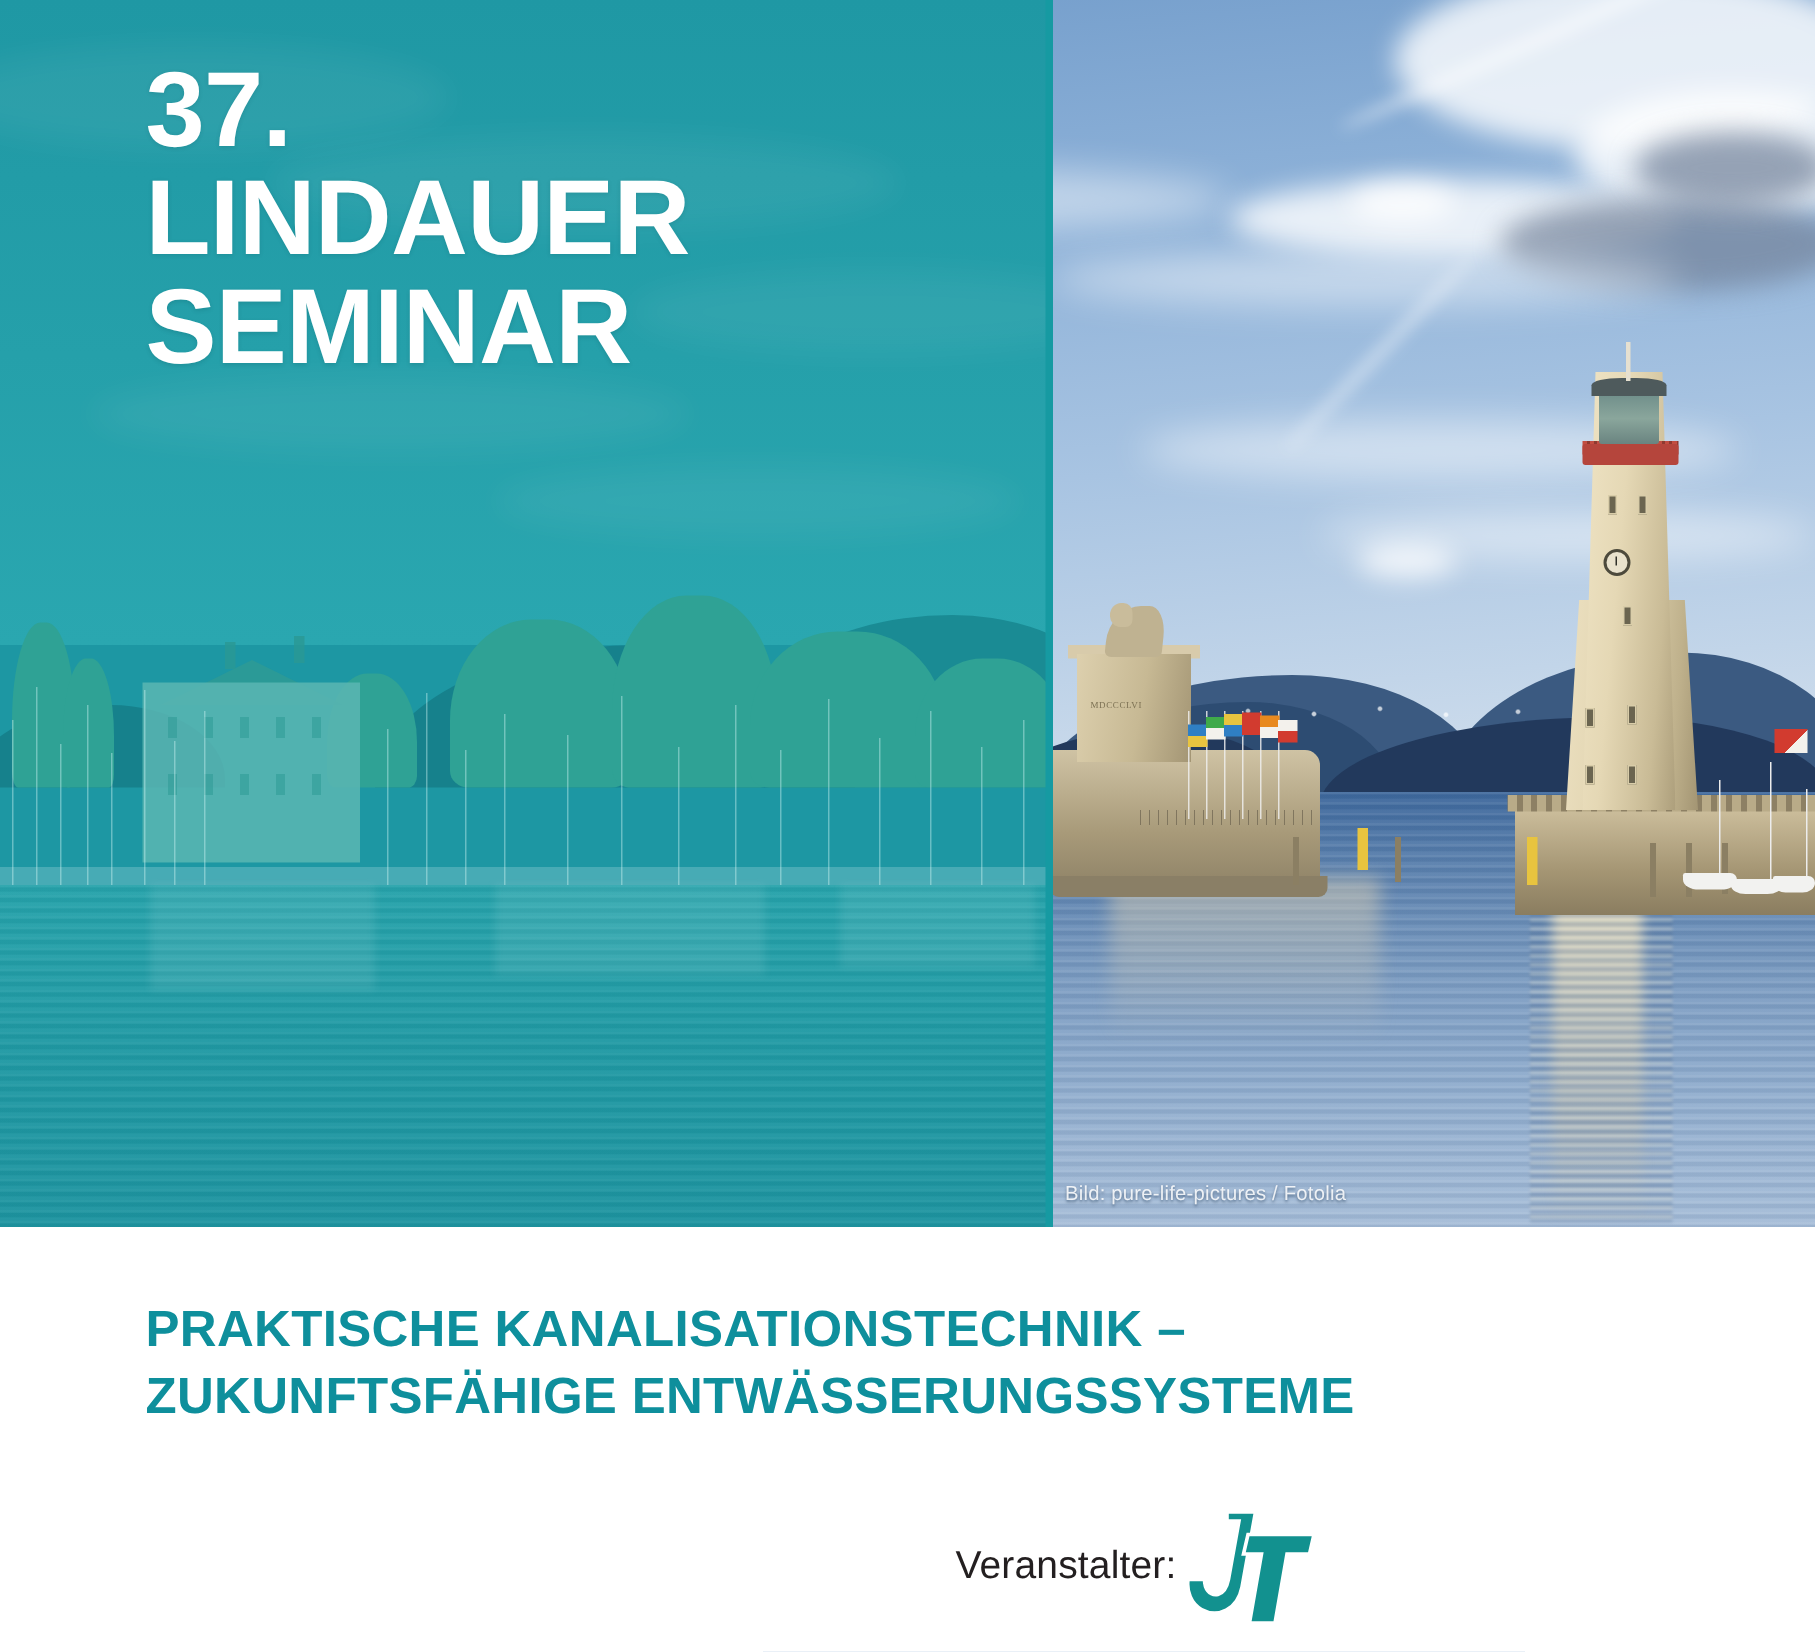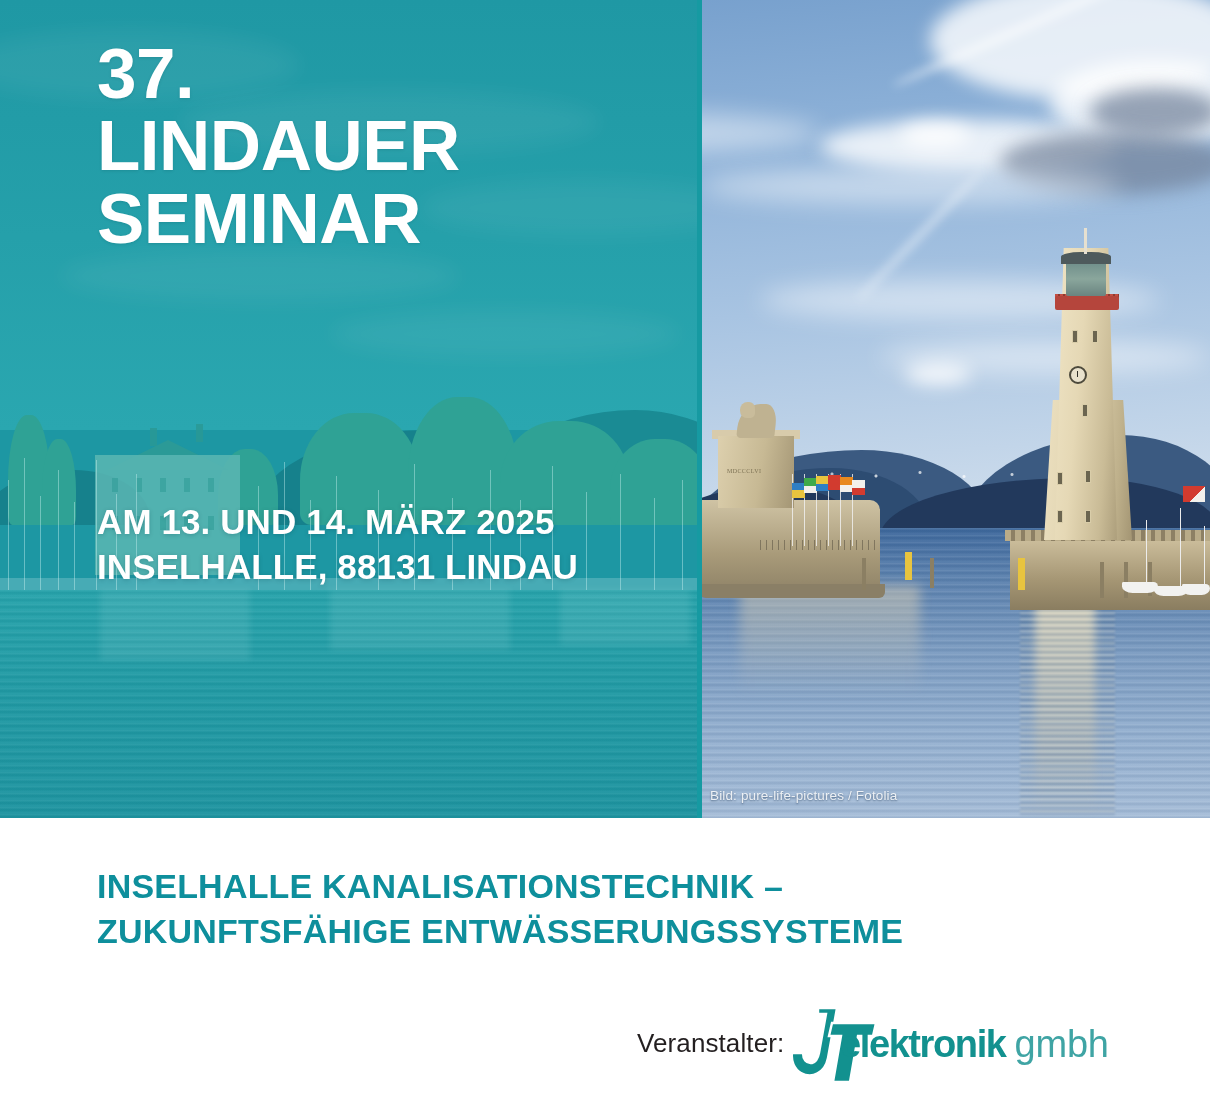--- a/index.html
+++ b/index.html
@@ -798,37 +798,32 @@
       <div class="teal-refl" style="left:330px; width:180px; height:60px;"></div>
       <div class="teal-refl" style="left:560px; width:130px; height:55px;"></div>
     </div>
 
     <div class="teal-strip"></div>
 
     <div class="hero-text">
       <div class="title">37.
 LINDAUER
 SEMINAR</div>
-      <div class="when">AM 13. UND 14. MÄRZ 2025
-INSELHALLE, 88131 LINDAU</div>
     </div>
   </div>
 
   <div class="footer">
-    <div class="subject">INSELHALLE KANALISATIONSTECHNIK –
+    <div class="subject">PRAKTISCHE KANALISATIONSTECHNIK –
 ZUKUNFTSFÄHIGE ENTWÄSSERUNGSSYSTEME</div>
   </div>
 
   <div class="organizer">Veranstalter:</div>
 
   <div class="logo">
     <svg class="logo-mark" viewBox="0 0 92 82">
 
       <path d="M30 5 L49 5 L40 55 C37 70 24 76 13 70 C6 66 3 58 4 50 L15 50 C15 56 18 61 24 60 C28 59 30 55 31 50 L38 11 L30 11 Z" fill="#12918f" stroke="#ffffff" stroke-width="2.4"></path>
 
       <path d="M44 20 L88 20 L85 33 L70 33 L62 79 L45 79 L53 33 L41 33 Z" fill="#12918f" stroke="#ffffff" stroke-width="2.4"></path>
     </svg>
-    <div class="logo-word">
-      <span class="lw-bold">elektronik</span><span class="lw-light">gmbh</span>
-    </div>
   </div>
 
 </div>
 
 </body></html>

